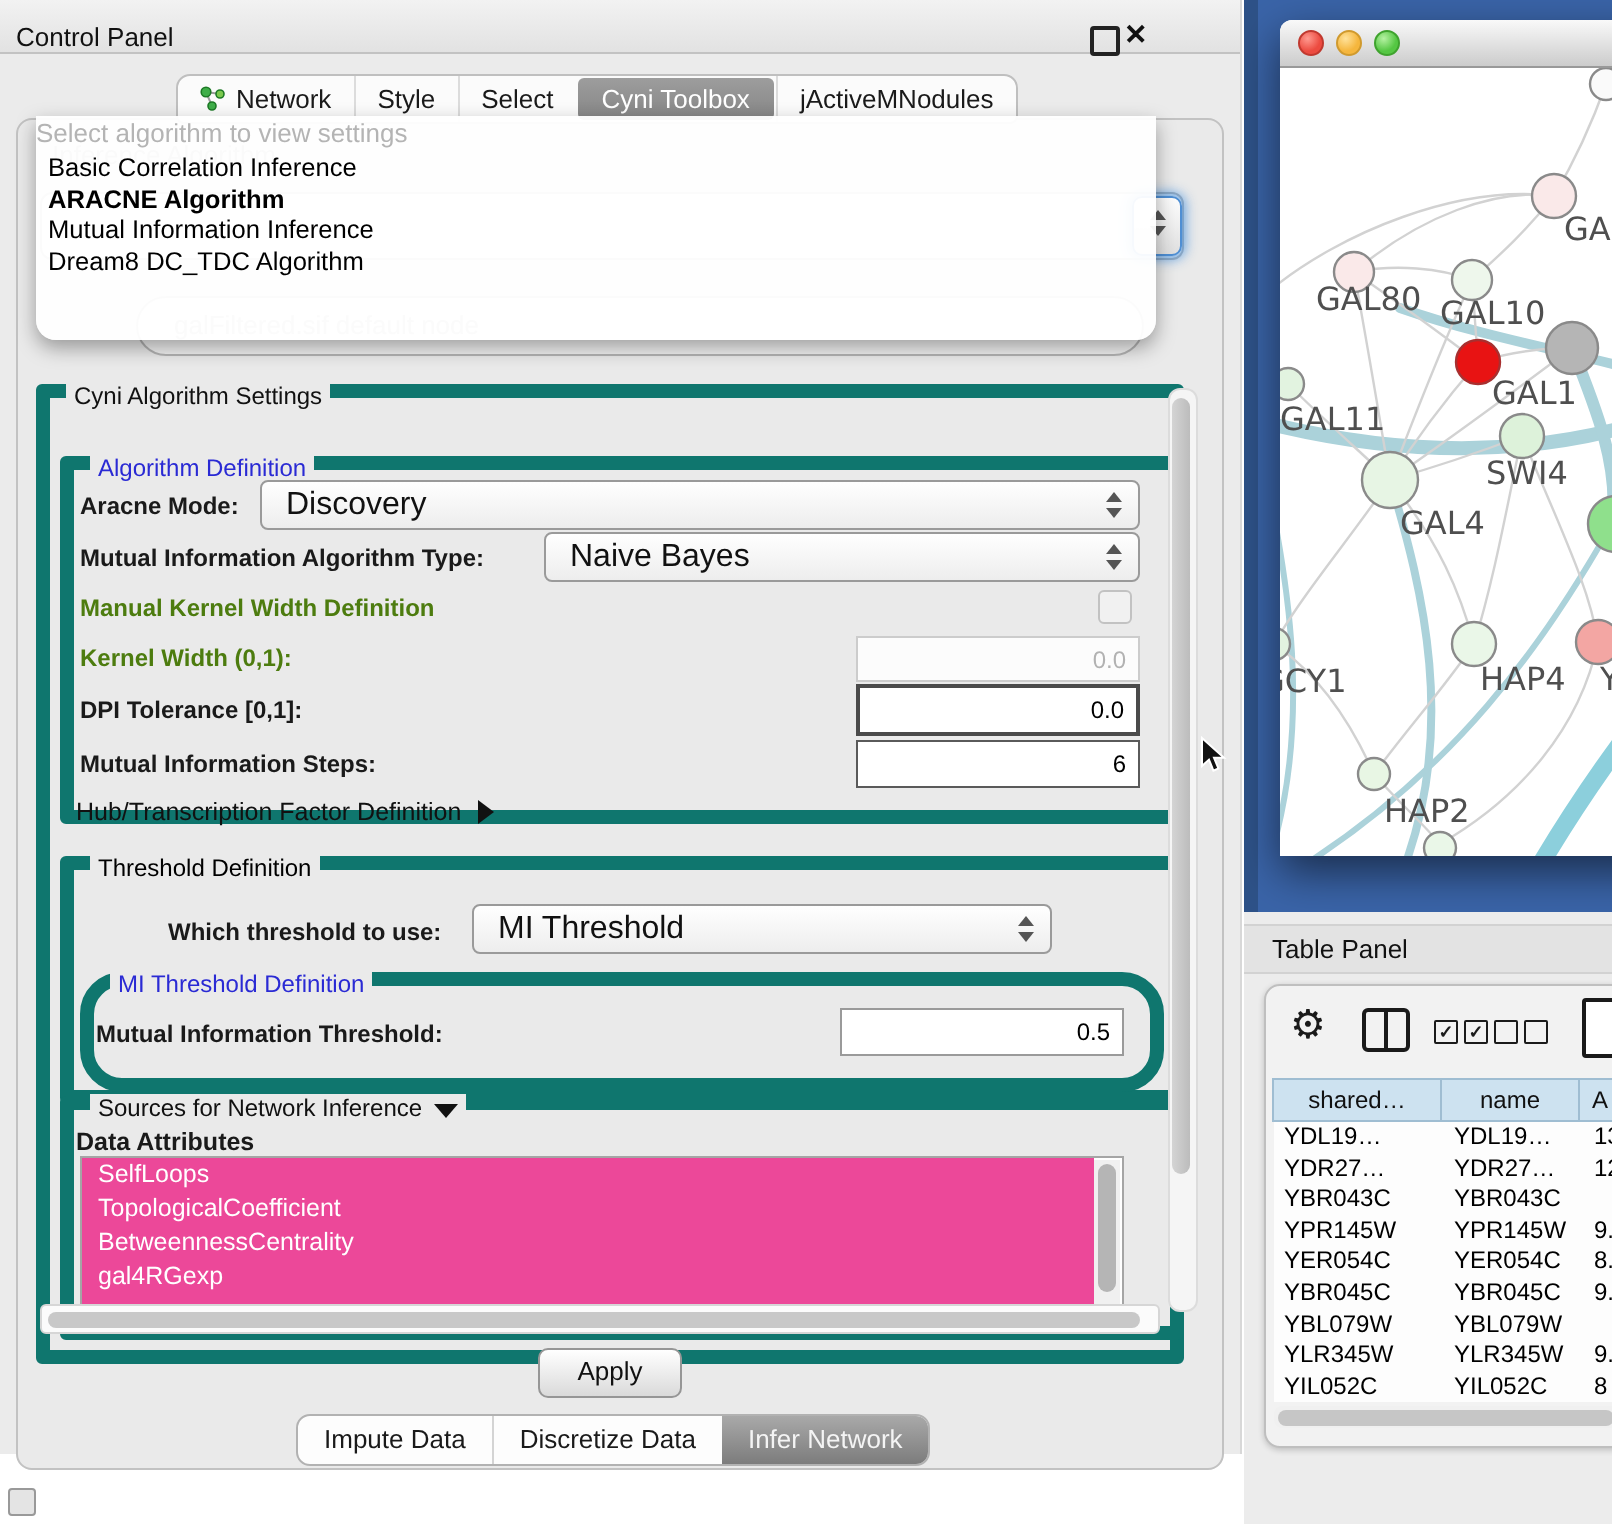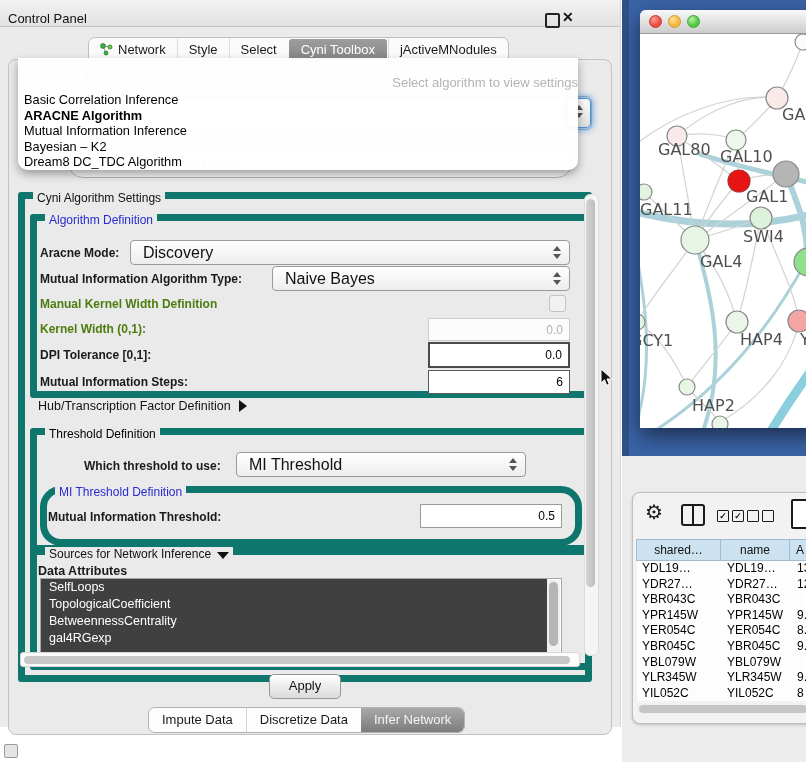--- a/index.html
+++ b/index.html
@@ -24,41 +24,41 @@
   .net-ico{width:13px;height:13px;margin-right:5px;}
   
   .main-panel{left:8px;top:59px;width:602px;height:674px;background:#eaeaea;border:1px solid #c2c2c2;border-radius:8px;z-index:1;}
   
   .ghost-label{left:26px;top:70px;font-size:13px;color:#9b9b9b;z-index:2;}
   .ghost-combo1{left:20px;top:96px;width:570px;height:32px;border:1px solid #ababab;border-radius:6px;background:#f4f4f4;z-index:2;}
   .ghost-spinner{left:566px;top:98px;width:23px;height:28px;border:1px solid #4f8fd4;border-radius:5px;background:linear-gradient(#fdfdfd,#e0e0e0);box-shadow:0 0 6px 2px rgba(92,158,224,.85);z-index:2;}
   .ghost-combo2{left:68px;top:148px;width:504px;height:30px;border:1px solid #b5b5b5;border-radius:15px;background:#f3f3f3;z-index:2;font-size:13px;color:#a5a5a5;line-height:28px;padding-left:18px;box-sizing:border-box;}
   
   .dropdown{left:18px;top:58px;width:560px;height:112px;background:rgba(255,255,255,.95);border-radius:0 0 10px 10px;box-shadow:0 4px 10px rgba(0,0,0,.35);z-index:50;}
-  .dd-placeholder{height:18px;line-height:18px;text-align:right;color:#b4b4b4;font-size:13px;margin-top:16px;}
+  .dd-placeholder{height:18px;line-height:18px;text-align:left;color:#b4b4b4;font-size:13px;}
   .dd-item{height:15.6px;line-height:15.6px;font-size:12.8px;color:#000;padding-left:6px;}
   .dd-item.bold{font-weight:bold;}
   
   .group{border:7px solid #0f766e;border-radius:3px;background:transparent;z-index:5;}
   .legend{position:absolute;top:-8px;left:8px;background:#eaeaea;padding:0 4px;font-size:12px;white-space:nowrap;}
   .lg-black{color:#111;}
   .lg-blue{color:#2a2ad4;}
   .lg-green{color:#000000;}
   .lbl{font-size:12px;font-weight:bold;color:#1a1a1a;white-space:nowrap;z-index:6;}
   .lbl.gray{color:#4d7c0f;}
   .combo{border:1px solid #9a9a9a;border-radius:4px;background:linear-gradient(#ffffff,#ededed);font-size:16px;color:#111;line-height:23px;padding-left:12px;box-sizing:border-box;z-index:6;}
   .stepper{position:absolute;right:7px;top:5px;width:9px;}
   .stepper .up{width:0;height:0;border-left:4px solid transparent;border-right:4px solid transparent;border-bottom:5px solid #555;margin-bottom:3px;}
   .stepper .dn{width:0;height:0;border-left:4px solid transparent;border-right:4px solid transparent;border-top:5px solid #555;}
   .input{box-sizing:border-box;font-family:"Liberation Sans",sans-serif;font-size:12px;text-align:right;padding-right:6px;background:#fff;z-index:6;}
   .checkbox{width:15px;height:15px;border:1px solid #c2c2c2;border-radius:3px;background:#f1f1f1;z-index:6;}
   .caret-right{display:inline-block;width:0;height:0;border-top:6px solid transparent;border-bottom:6px solid transparent;border-left:8px solid #111;margin-left:8px;vertical-align:-2px;}
   .caret-down{display:inline-block;width:0;height:0;border-left:6px solid transparent;border-right:6px solid transparent;border-top:7px solid #111;margin-left:6px;vertical-align:-1px;}
   .listbox{background:#fff;border:1px solid #a5a5a5;overflow:hidden;z-index:6;}
-  .list-item{height:17px;line-height:17px;font-size:12.5px;color:#fff;background:#404040;padding-left:8px;margin-right:14px;}
+  .list-item{height:17px;line-height:17px;font-size:12.5px;color:#fff;background:#ec4899;padding-left:8px;margin-right:14px;}
   .list-vscroll{position:absolute;right:1px;top:1px;width:13px;height:72px;background:#f0f0f0;}
   .list-thumb{position:absolute;left:2px;top:2px;width:9px;height:64px;background:#b5b5b5;border-radius:5px;}
   .vscroll{left:584px;top:194px;width:13px;height:460px;background:#f5f5f5;border:1px solid #dcdcdc;border-radius:6px;z-index:6;}
   .vthumb{position:absolute;left:1px;top:4px;width:9px;height:388px;background:linear-gradient(90deg,#d4d4d4,#bcbcbc);border-radius:5px;}
   .hscroll{left:20px;top:652px;width:560px;height:15px;background:#fbfbfb;border:1px solid #d6d6d6;border-radius:3px;z-index:6;box-sizing:border-box;}
   .hthumb{position:absolute;left:3px;top:3px;width:546px;height:8px;background:#c8c8c8;border-radius:4px;}
   .apply-btn{left:269px;top:674px;width:70px;height:23px;border:1px solid #969696;border-radius:5px;background:linear-gradient(#ffffff,#dadada);font-size:13px;color:#111;text-align:center;line-height:22px;z-index:6;}
   .bottom-tabs{left:148px;top:707px;height:24px;display:flex;background:#fdfdfd;border:1px solid #b2b2b2;border-radius:7px;overflow:hidden;z-index:6;}
   .btab{padding:0 13px;line-height:23px;font-size:13px;color:#1a1a1a;border-left:1px solid #d4d4d4;white-space:nowrap;}
   .btab:first-child{border-left:none;}
@@ -141,29 +141,28 @@
       <div class="dn"></div>
     </div>
 </div>
 <div class="abs ghost-combo2">galFiltered.sif default node</div>
 
 <div class="abs dropdown">
   <div class="dd-placeholder">Select algorithm to view settings</div>
   <div class="dd-item">Basic Correlation Inference</div>
   <div class="dd-item bold">ARACNE Algorithm</div>
   <div class="dd-item">Mutual Information Inference</div>
-  <div class="dd-item">Bayesian – K2</div>
   <div class="dd-item">Dream8 DC_TDC Algorithm</div>
 </div>
 
 <div class="abs group" style="left:18px;top:192px;width:560px;height:476px;">
   <span class="legend lg-black">Cyni Algorithm Settings</span>
 </div>
 
-<div class="abs group" style="left:30px;top:214px;width:548px;height:170px;">
+<div class="abs group" style="left:30px;top:228px;width:548px;height:170px;">
   <span class="legend lg-blue">Algorithm Definition</span>
 </div>
 <div class="abs lbl" style="left:40px;top:246px;">Aracne Mode:</div>
 <div class="abs combo" style="left:130px;top:240px;width:440px;height:25px;">
   <span>Discovery</span>
   <span class="stepper">
       <span class="up" style="display:block"></span>
       <span class="dn" style="display:block"></span>
     </span>
 </div>
@@ -312,20 +311,23 @@
           <text class="net-label" x="100" y="311">HAP4</text>
           <text class="net-label" x="160" y="311">Y</text>
           <text class="net-label" x="52" y="377">HAP2</text>
         </g>
       </svg>
     </div>
   </div>
 </div>
 
 <div class="abs right-col">
+  <div class="tp-header">
+    <div class="tp-title">Table Panel</div>
+  </div>
   <div class="tp-card">
     <div class="gear">⚙</div>
     <div class="split-ico">
         <div></div>
       </div>
     <div class="cbpair" style="left:84px;">
         <div class="cb">✓</div>
         <div class="cb">✓</div>
       </div>
     <div class="cbpair" style="left:114px;">

